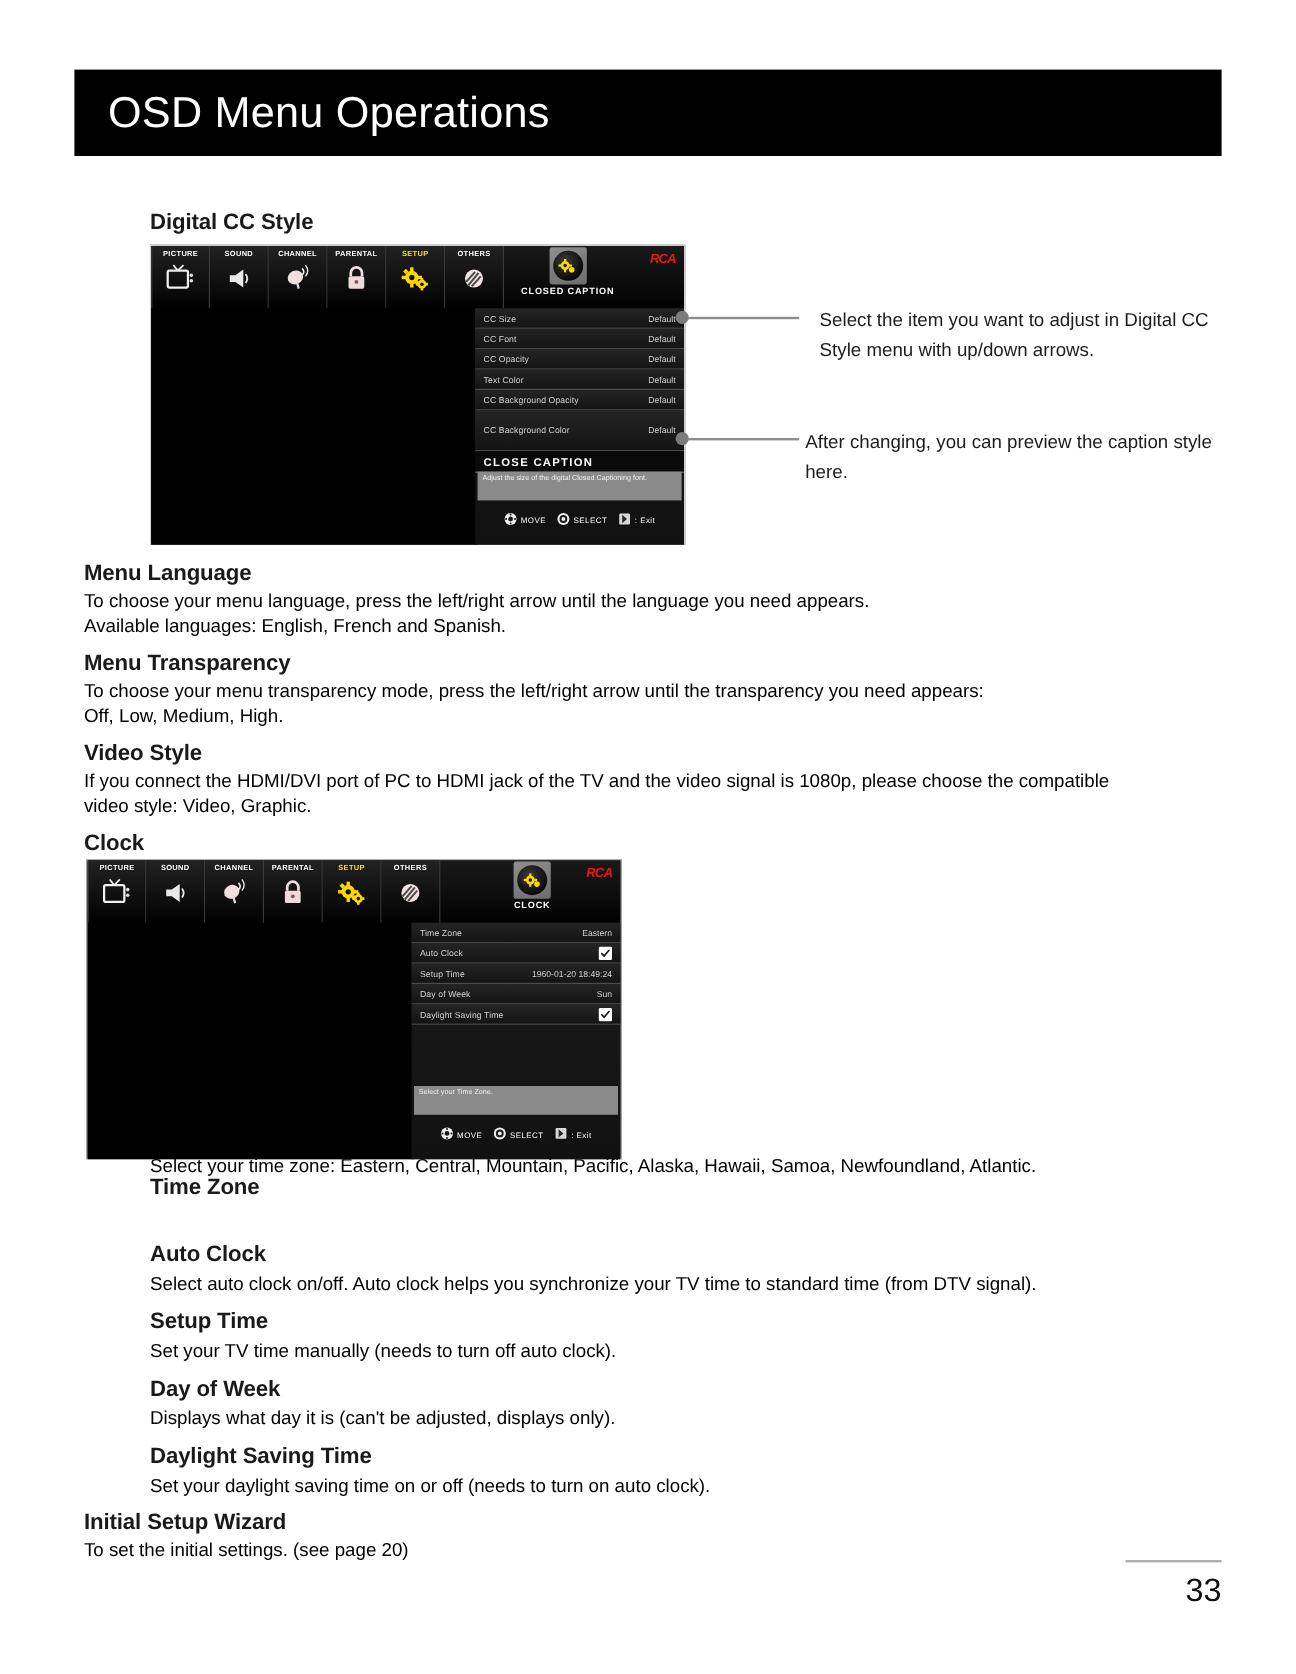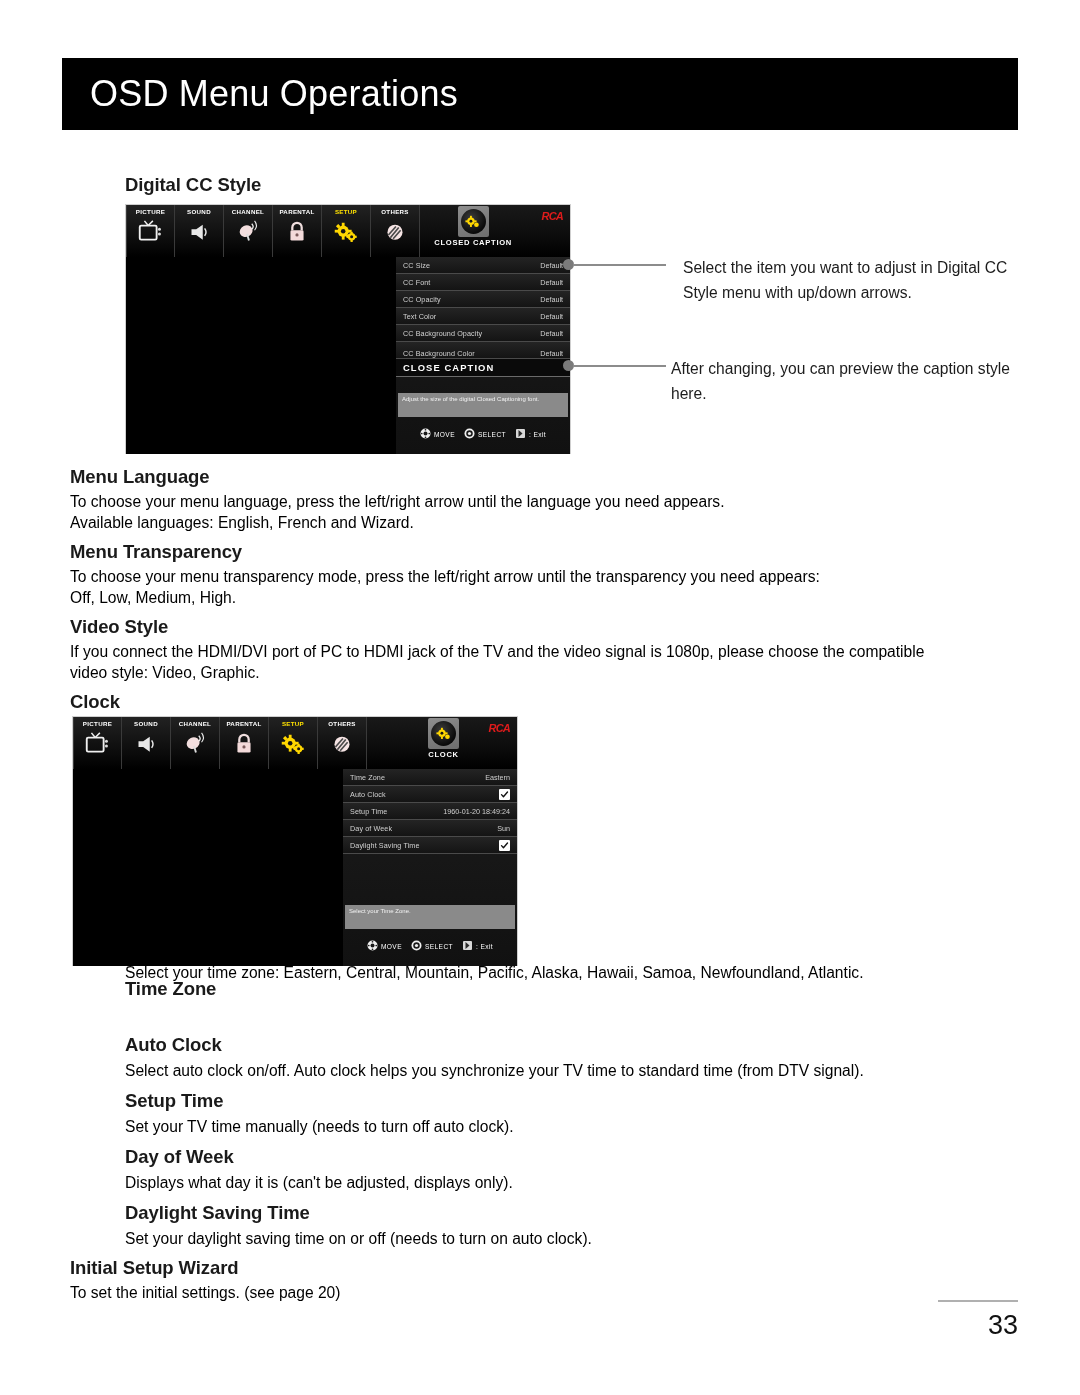--- a/index.html
+++ b/index.html
@@ -310,21 +310,21 @@
           <span class="mvalue">Default</span>
         </div>
         <div class="menu-row" style="height:17px;">
           <span class="mlabel">Text Color</span>
           <span class="mvalue">Default</span>
         </div>
         <div class="menu-row" style="height:17px;">
           <span class="mlabel">CC Background Opacity</span>
           <span class="mvalue">Default</span>
         </div>
-        <div class="menu-row" style="height:17px;align-items:flex-end;">
+        <div class="menu-row" style="height:34px;">
           <span class="mlabel">CC Background Color</span>
           <span class="mvalue">Default</span>
         </div>
         <div class="menu-row preview" style="height:18px;">
           <span class="mlabel">CLOSE CAPTION</span>
         </div>
 
         <div class="hint-box" style="top:136px; height:24px;">
           <span class="htxt">Adjust the size of the digital Closed Captioning font.</span>
         </div>
@@ -377,21 +377,21 @@
   <div class="callout-dot" style="left:563px; top:360px;"></div>
   <div class="callout-line" style="left:573px; top:365px; width:93px;"></div>
   <div class="callout-text" style="left:671px; top:356px; width:360px;">
     <div>After changing, you can preview the caption style</div>
     <div>here.</div>
   </div>
 
   <div class="abs h-sub" style="left:70px; top:466px;">Menu Language</div>
   <div class="abs body-text" style="left:70px; top:492px; width:920px;">
     <div>To choose your menu language, press the left/right arrow until the language you need appears.</div>
-    <div>Available languages: English, French and Wizard.</div>
+    <div>Available languages: English, French and Spanish.</div>
   </div>
 
   <div class="abs h-sub" style="left:70px; top:541px;">Menu Transparency</div>
   <div class="abs body-text" style="left:70px; top:567px; width:960px;">
     <div>To choose your menu transparency mode, press the left/right arrow until the transparency you need appears:</div>
     <div>Off, Low, Medium, High.</div>
   </div>
 
   <div class="abs h-sub" style="left:70px; top:616px;">Video Style</div>
   <div class="abs body-text" style="left:70px; top:642px; width:960px;">

